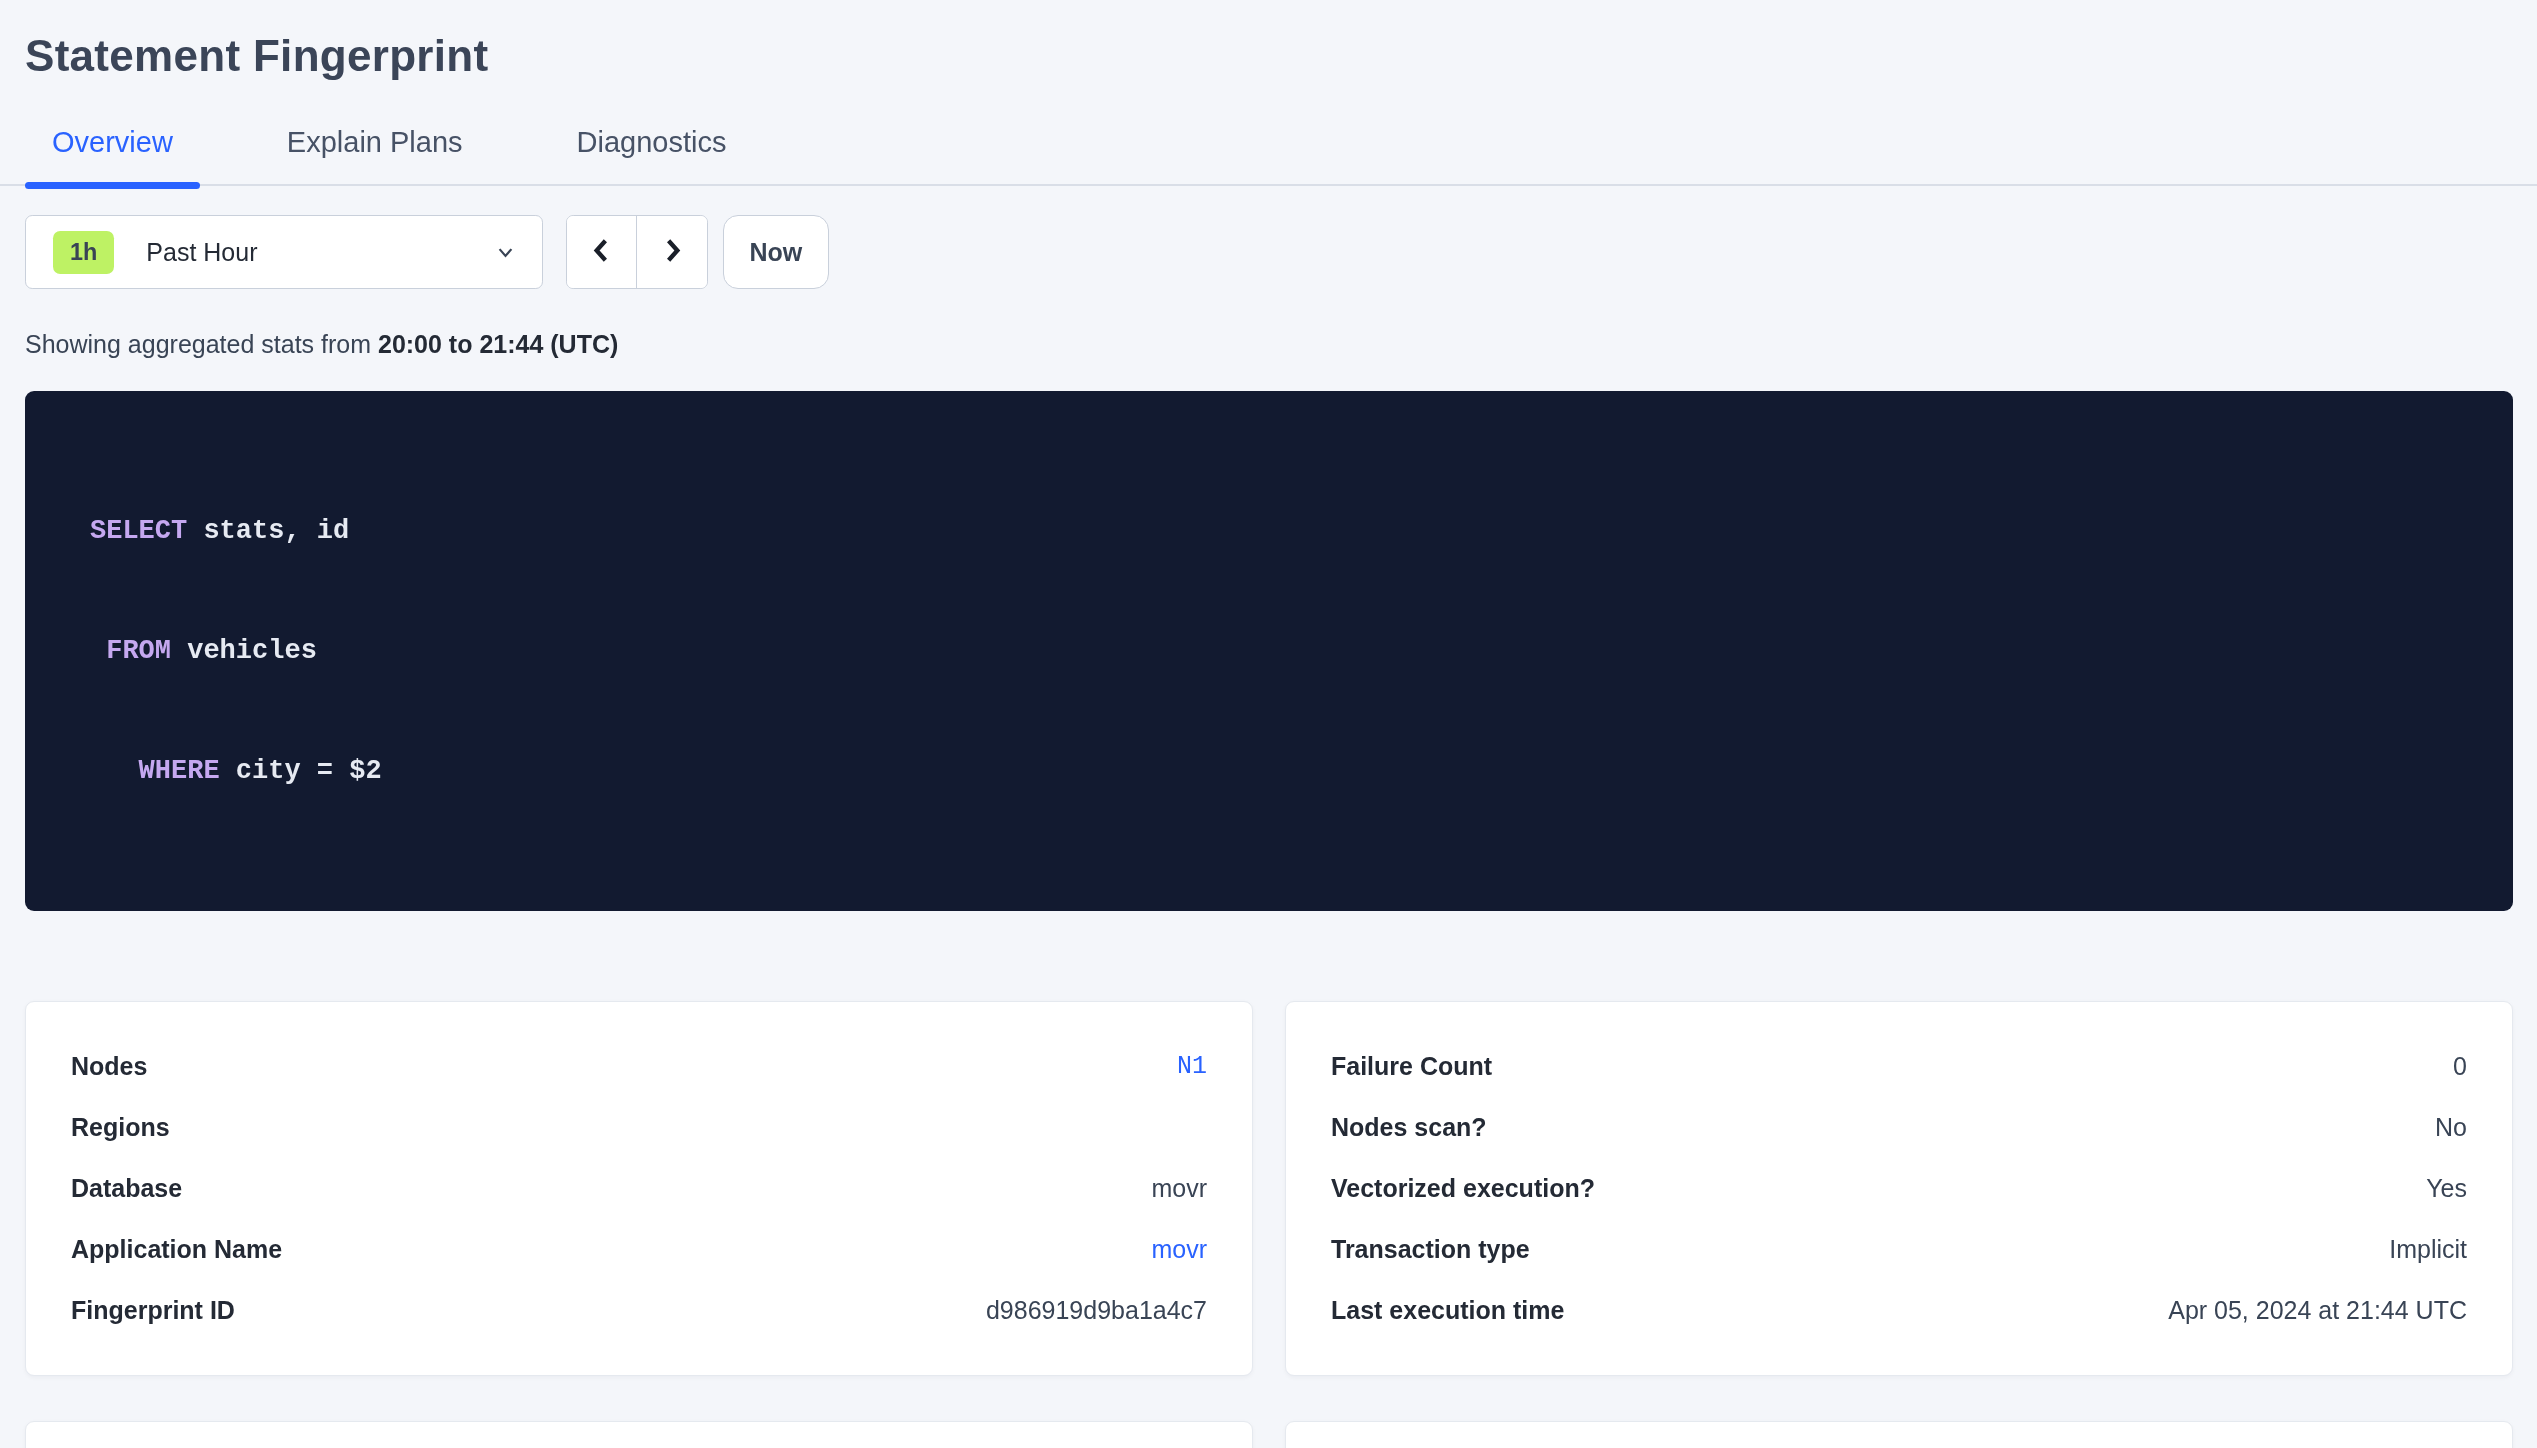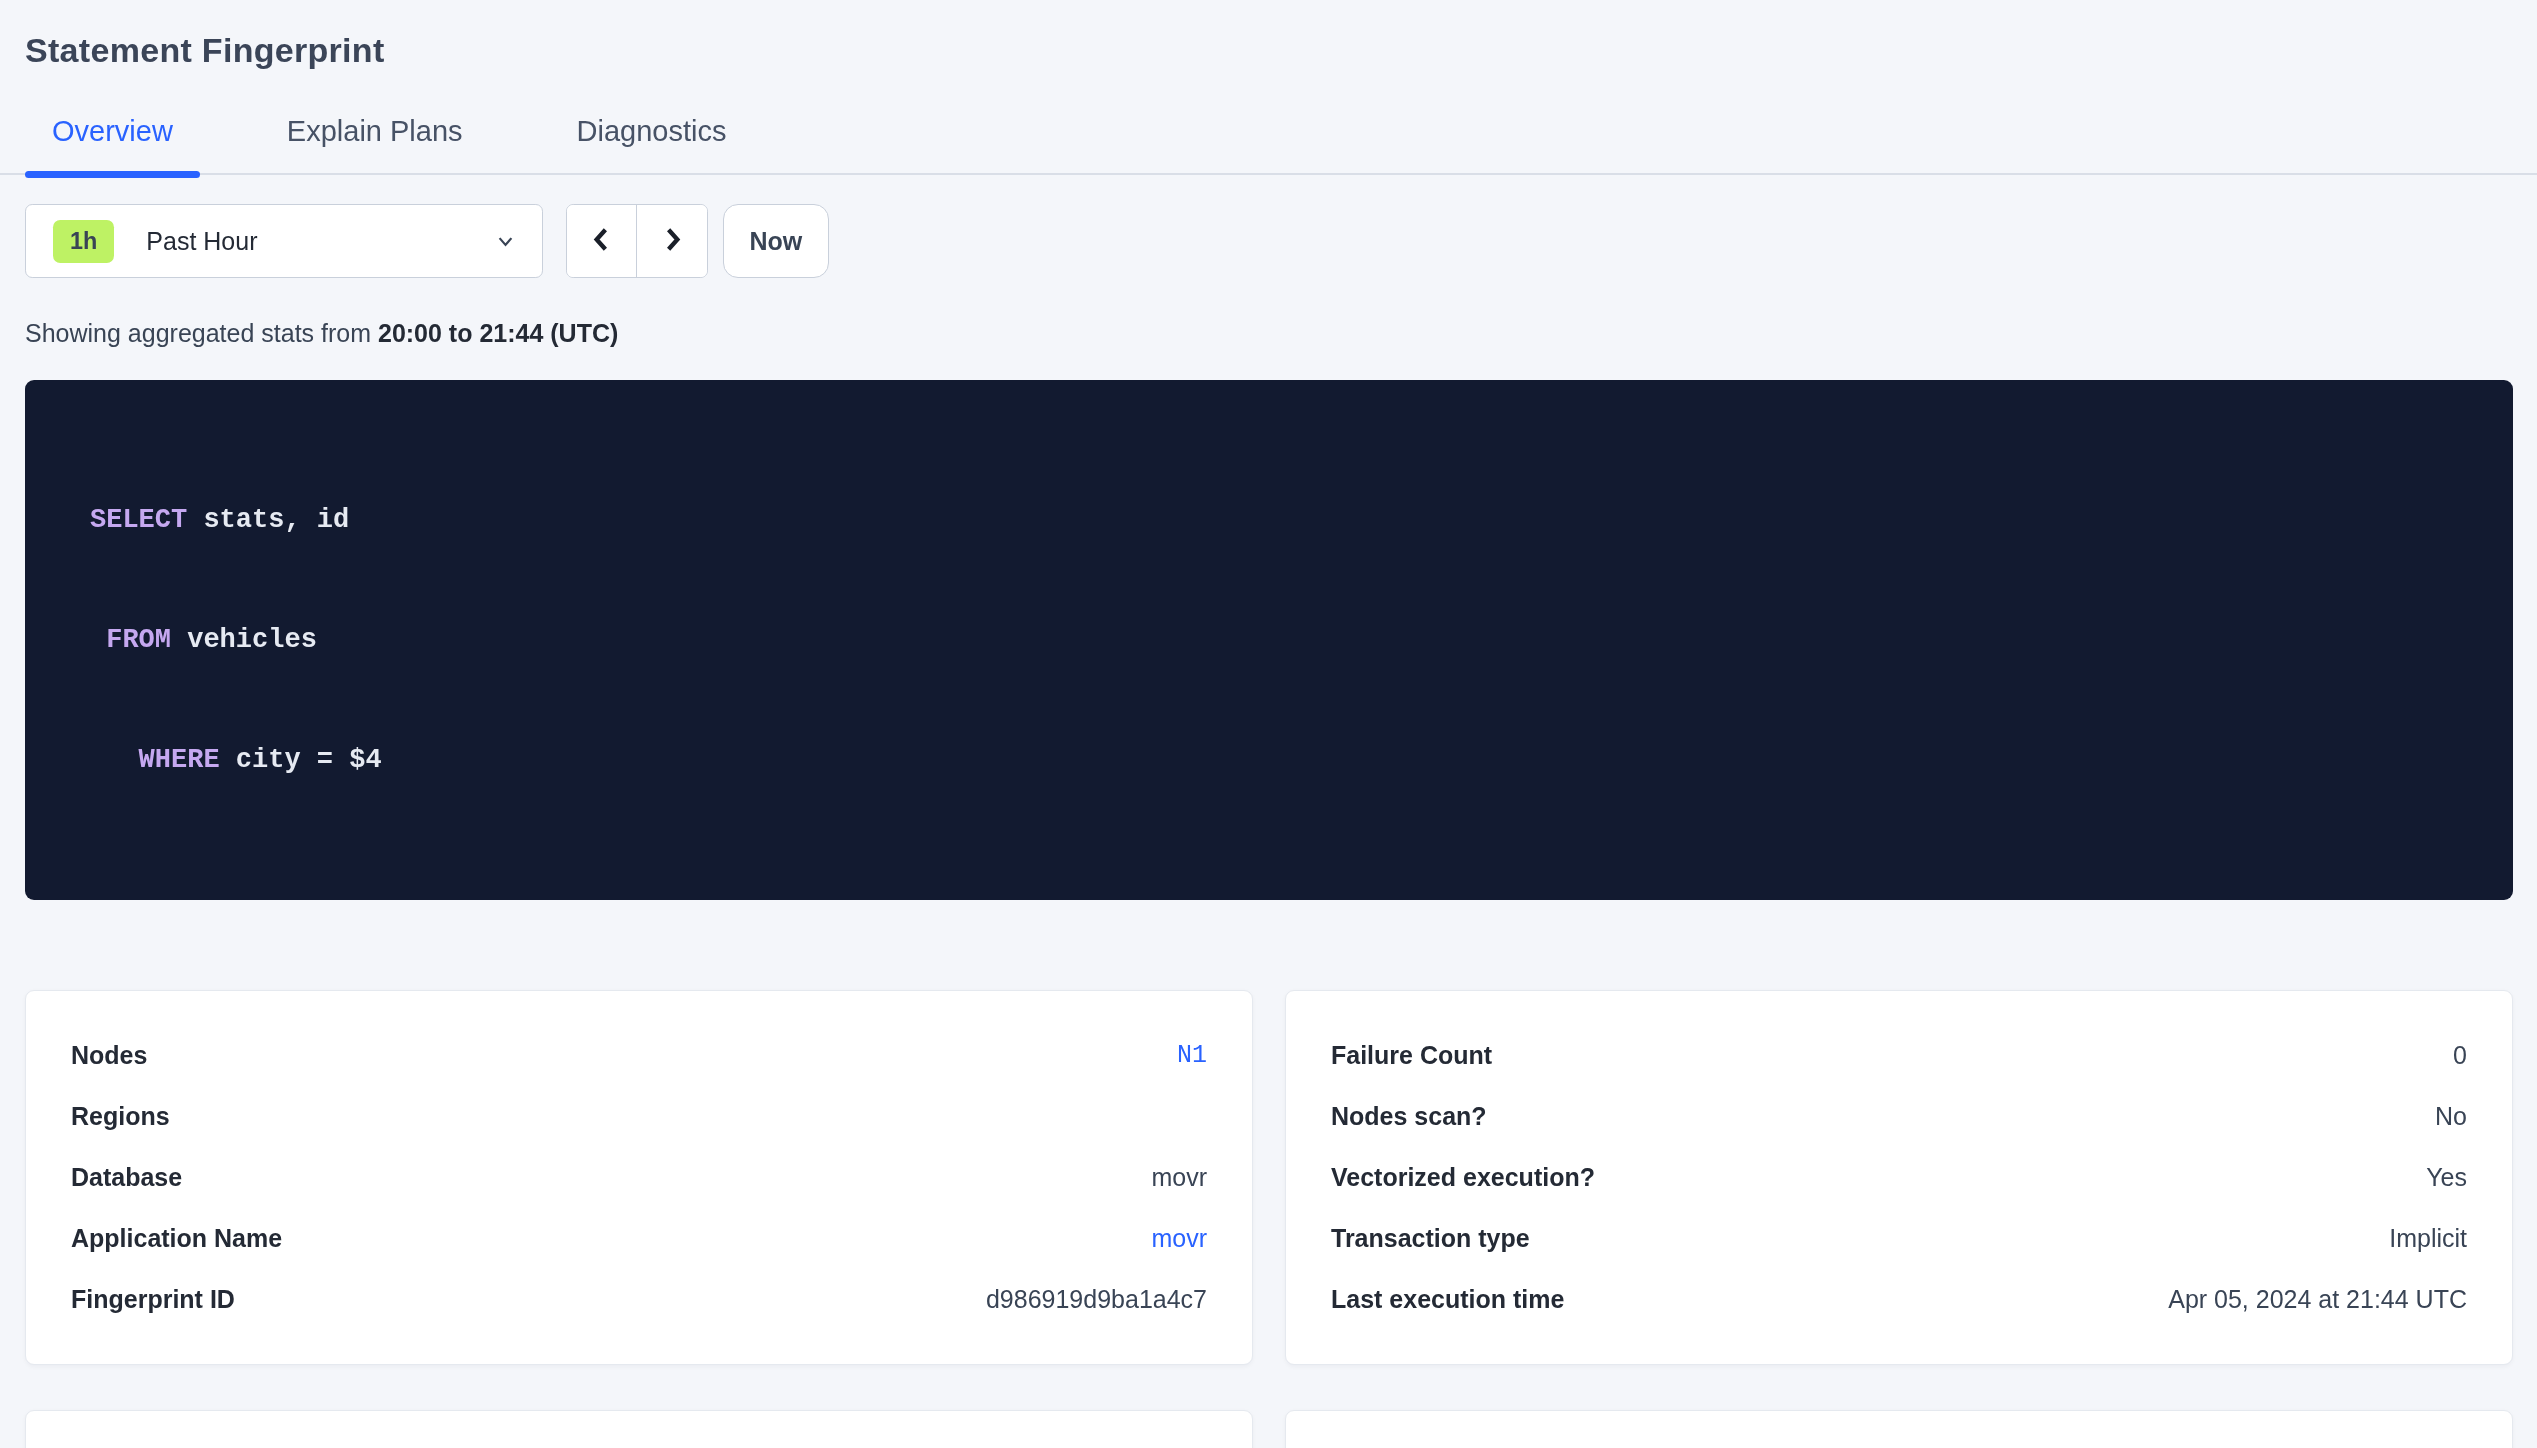--- a/index.html
+++ b/index.html
@@ -8,21 +8,21 @@
     background:#F4F6FA;
     font-family:"Liberation Sans", sans-serif;
     color:#394455;
     overflow:hidden;
   }
   .page { width:2538px; height:1449px; position:relative; }
 
   
   .page-title {
     margin:31px 25px 0;
-    font-size:34px;
+    font-size:44px;
     font-weight:bold;
     color:#3B4558;
     letter-spacing:0.3px;
   }
 
   
   .tabbar {
     margin-top:45px;
     padding-left:25px;
     border-bottom:2.7px solid #D9DEE7;
@@ -217,21 +217,21 @@
     <button class="now-btn">Now</button>
   </div>
 
   <div class="subtitle">
     <span>Showing aggregated stats from </span><b>20:00 to 21:44 (UTC)</b>
   </div>
 
   <div class="sql-box">
     <div class="sql-line"><span></span><span class="sql-kw">SELECT</span><span> stats, id</span></div>
     <div class="sql-line"><span> </span><span class="sql-kw">FROM</span><span> vehicles</span></div>
-    <div class="sql-line"><span>   </span><span class="sql-kw">WHERE</span><span> city = $4</span></div>
+    <div class="sql-line"><span>   </span><span class="sql-kw">WHERE</span><span> city = $2</span></div>
   </div>
 
   <div class="cards-row first">
 
     <div class="card">
       <div class="row">
         <span class="row-label">Nodes</span>
         <span class="row-value link mono">N1</span>
       </div>
       <div class="row">

